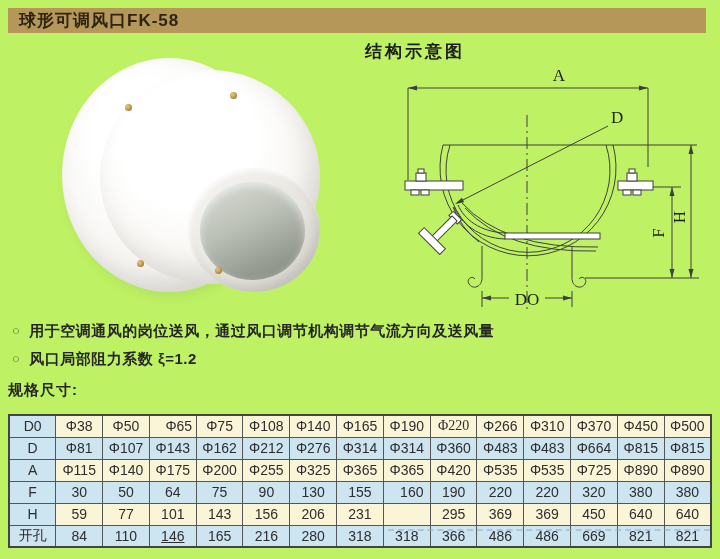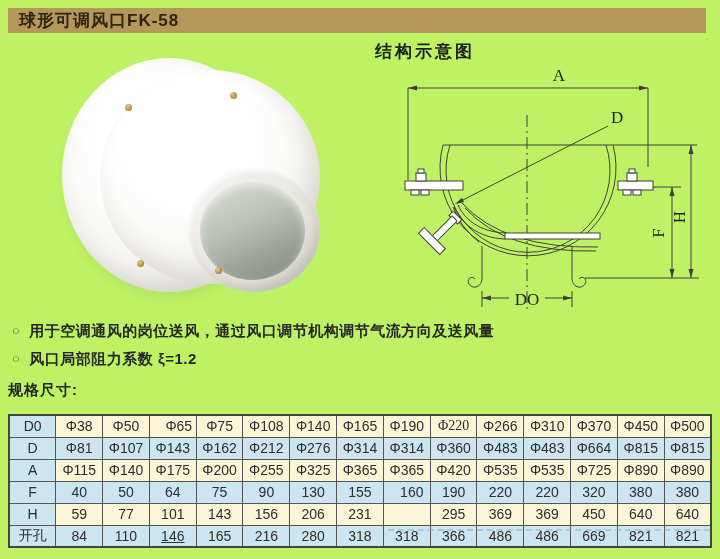--- a/index.html
+++ b/index.html
@@ -37,21 +37,21 @@
     box-shadow: inset 0 4px 8px rgba(255,255,255,0.55);
   }
   .screw { position:absolute; width:7px; height:7px; border-radius:50%;
     background:radial-gradient(circle at 35% 35%, #dcb96e 20%, #a8833c 70%, #7d5f27 100%); }
   .screw.s1 { left:85px;  top:62px; }
   .screw.s2 { left:190px; top:50px; }
   .screw.s3 { left:97px;  top:218px; }
   .screw.s4 { left:175px; top:225px; }
   
   .diagram-title {
-    position:absolute; left:375px; top:40px; font-size:17px; font-weight:bold;
+    position:absolute; left:365px; top:40px; font-size:17px; font-weight:bold;
     color:#1d1d1d; letter-spacing:3px;
   }
   .diagram-svg { position:absolute; left:352px; top:57px; width:360px; height:258px; }
   .diagram-svg path, .diagram-svg line, .diagram-svg rect { stroke:#3f3f3f; fill:none; stroke-width:1; }
   .diagram-svg rect.solidw { fill:#ffffff; }
   .diagram-svg polygon { fill:#3f3f3f; stroke:none; }
   .diagram-svg text { fill:#1e1e1e; font-family:"Liberation Serif", serif; font-size:17px; stroke:none; }
   
   .note { position:absolute; left:12px; font-size:15px; font-weight:bold; color:#262626; letter-spacing:0.5px; }
   .note .dot { font-size:13px; font-weight:normal; color:#555; margin-right:9px; position:relative; top:-1px; }
@@ -242,21 +242,21 @@
           <td style="background: rgb(251, 245, 216);">Φ365</td>
           <td style="background: rgb(251, 245, 216);">Φ420</td>
           <td style="background: rgb(251, 245, 216);">Φ535</td>
           <td style="background: rgb(251, 245, 216);">Φ535</td>
           <td style="background: rgb(251, 245, 216);">Φ725</td>
           <td style="background: rgb(251, 245, 216);">Φ890</td>
           <td style="background: rgb(251, 245, 216);">Φ890</td>
         </tr>
         <tr>
           <th style="background: rgb(205, 228, 241);">F</th>
-          <td style="background: rgb(205, 228, 241);">40</td>
+          <td style="background: rgb(205, 228, 241);">30</td>
           <td style="background: rgb(205, 228, 241);">50</td>
           <td style="background: rgb(205, 228, 241);">64</td>
           <td style="background: rgb(205, 228, 241);">75</td>
           <td style="background: rgb(205, 228, 241);">90</td>
           <td style="background: rgb(205, 228, 241);">130</td>
           <td style="background: rgb(205, 228, 241);">155</td>
           <td style="background: rgb(205, 228, 241); padding-left: 10px;">160</td>
           <td style="background: rgb(205, 228, 241);">190</td>
           <td style="background: rgb(205, 228, 241);">220</td>
           <td style="background: rgb(205, 228, 241);">220</td>

